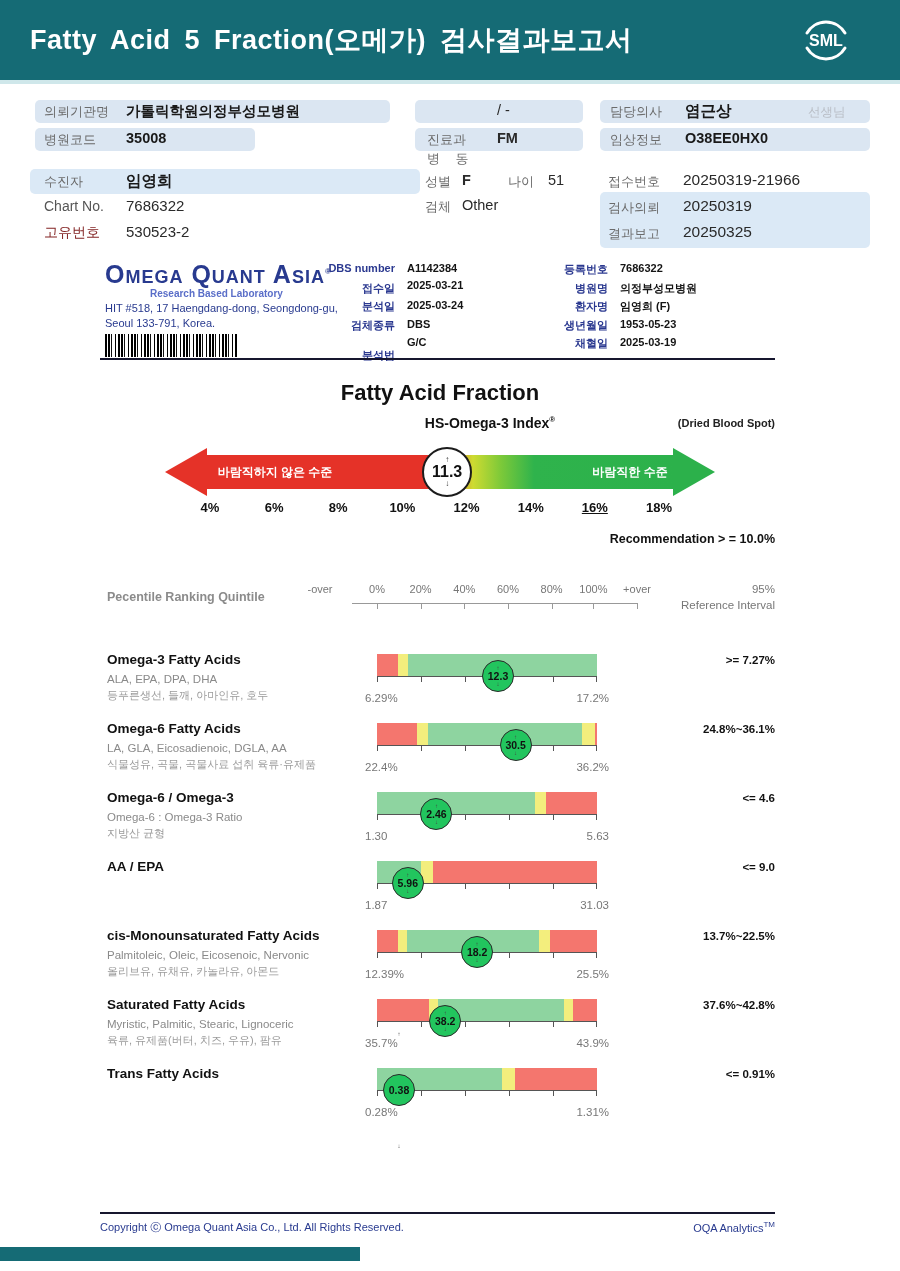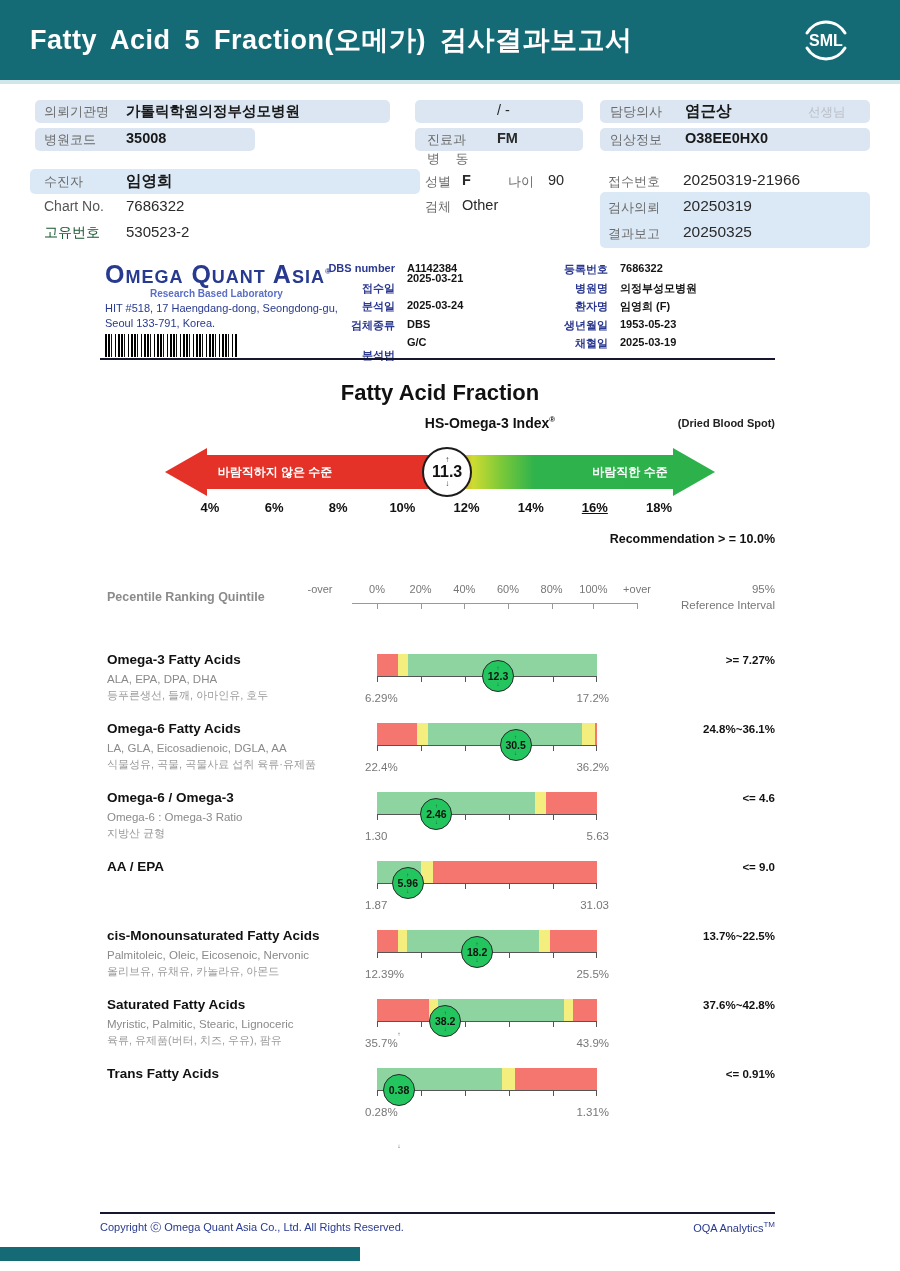--- a/index.html
+++ b/index.html
@@ -126,48 +126,48 @@
   <div class="val-n" style="left:497px;top:130px;font-weight:600;">FM</div>
   <div class="ibox" style="left:600px;top:128px;width:270px;"></div>
   <div class="lbl" style="left:610px;top:131px;">임상정보</div>
   <div class="val" style="left:685px;top:130px;font-weight:600;">O38EE0HX0</div>
 
   <div class="ibox2" style="left:30px;top:169px;width:390px;height:25px;"></div>
   <div class="lbl" style="left:44px;top:173px;">수진자</div>
   <div class="val" style="left:126px;top:171px;font-size:15.5px;">임영희</div>
   <div class="lbl" style="left:44px;top:198px;font-size:14px;color:#555;">Chart No.</div>
   <div class="val-n" style="left:126px;top:197px;font-size:15px;">7686322</div>
-  <div class="lbl" style="left:44px;top:224px;font-size:14px;color:#14532d;">고유번호</div>
+  <div class="lbl" style="left:44px;top:224px;font-size:14px;color:#7f1d1d;">고유번호</div>
   <div class="val-n" style="left:126px;top:223px;font-size:15px;">530523-2</div>
 
   <div class="lbl" style="left:425px;top:173px;">성별</div>
   <div class="val-n" style="left:462px;top:172px;font-weight:600;">F</div>
   <div class="lbl" style="left:508px;top:173px;">나이</div>
-  <div class="val-n" style="left:548px;top:172px;">90</div>
+  <div class="val-n" style="left:548px;top:172px;">51</div>
   <div class="lbl" style="left:425px;top:198px;">검체</div>
   <div class="val-n" style="left:462px;top:197px;">Other</div>
 
   <div class="lbl" style="left:608px;top:173px;">접수번호</div>
   <div class="val-n" style="left:683px;top:171px;font-size:15.5px;">20250319-21966</div>
   <div class="ibox2" style="left:600px;top:192px;width:270px;height:56px;"></div>
   <div class="lbl" style="left:608px;top:199px;">검사의뢰</div>
   <div class="val-n" style="left:683px;top:197px;font-size:15.5px;">20250319</div>
   <div class="lbl" style="left:608px;top:225px;">결과보고</div>
   <div class="val-n" style="left:683px;top:223px;font-size:15.5px;">20250325</div>
 
   <div class="oqa-name"><span>Omega Quant Asia</span><sup>®</sup></div>
   <div class="oqa-tag">Research Based Laboratory</div>
   <div class="oqa-addr" style="left:105px;top:302px;">HIT #518, 17 Haengdang-dong, Seongdong-gu,</div>
   <div class="oqa-addr" style="left:105px;top:317px;">Seoul 133-791, Korea.</div>
   <div class="barcode"></div>
   <div id="lab-left">
       <div class="lab-lbl" style="left: 275px; width: 120px; top: 262px;">DBS number</div>
       <div class="lab-val" style="left: 407px; top: 262px;">A1142384</div>
       <div class="lab-lbl" style="left: 275px; width: 120px; top: 280.5px;">접수일</div>
-      <div class="lab-val" style="left: 407px; top: 272px;">2025-03-21</div>
+      <div class="lab-val" style="left: 407px; top: 279px;">2025-03-21</div>
       <div class="lab-lbl" style="left: 275px; width: 120px; top: 299px;">분석일</div>
       <div class="lab-val" style="left: 407px; top: 299px;">2025-03-24</div>
       <div class="lab-lbl" style="left: 275px; width: 120px; top: 317.5px;">검체종류</div>
       <div class="lab-val" style="left: 407px; top: 317.5px;">DBS</div>
       <div class="lab-lbl" style="left: 275px; width: 120px; top: 348px;">분석법</div>
       <div class="lab-val" style="left: 407px; top: 336px;">G/C</div>
     </div>
   <div id="lab-right">
       <div class="lab-lbl" style="left: 488px; width: 120px; top: 262px;">등록번호</div>
       <div class="lab-val" style="left: 620px; top: 262px;">7686322</div>

